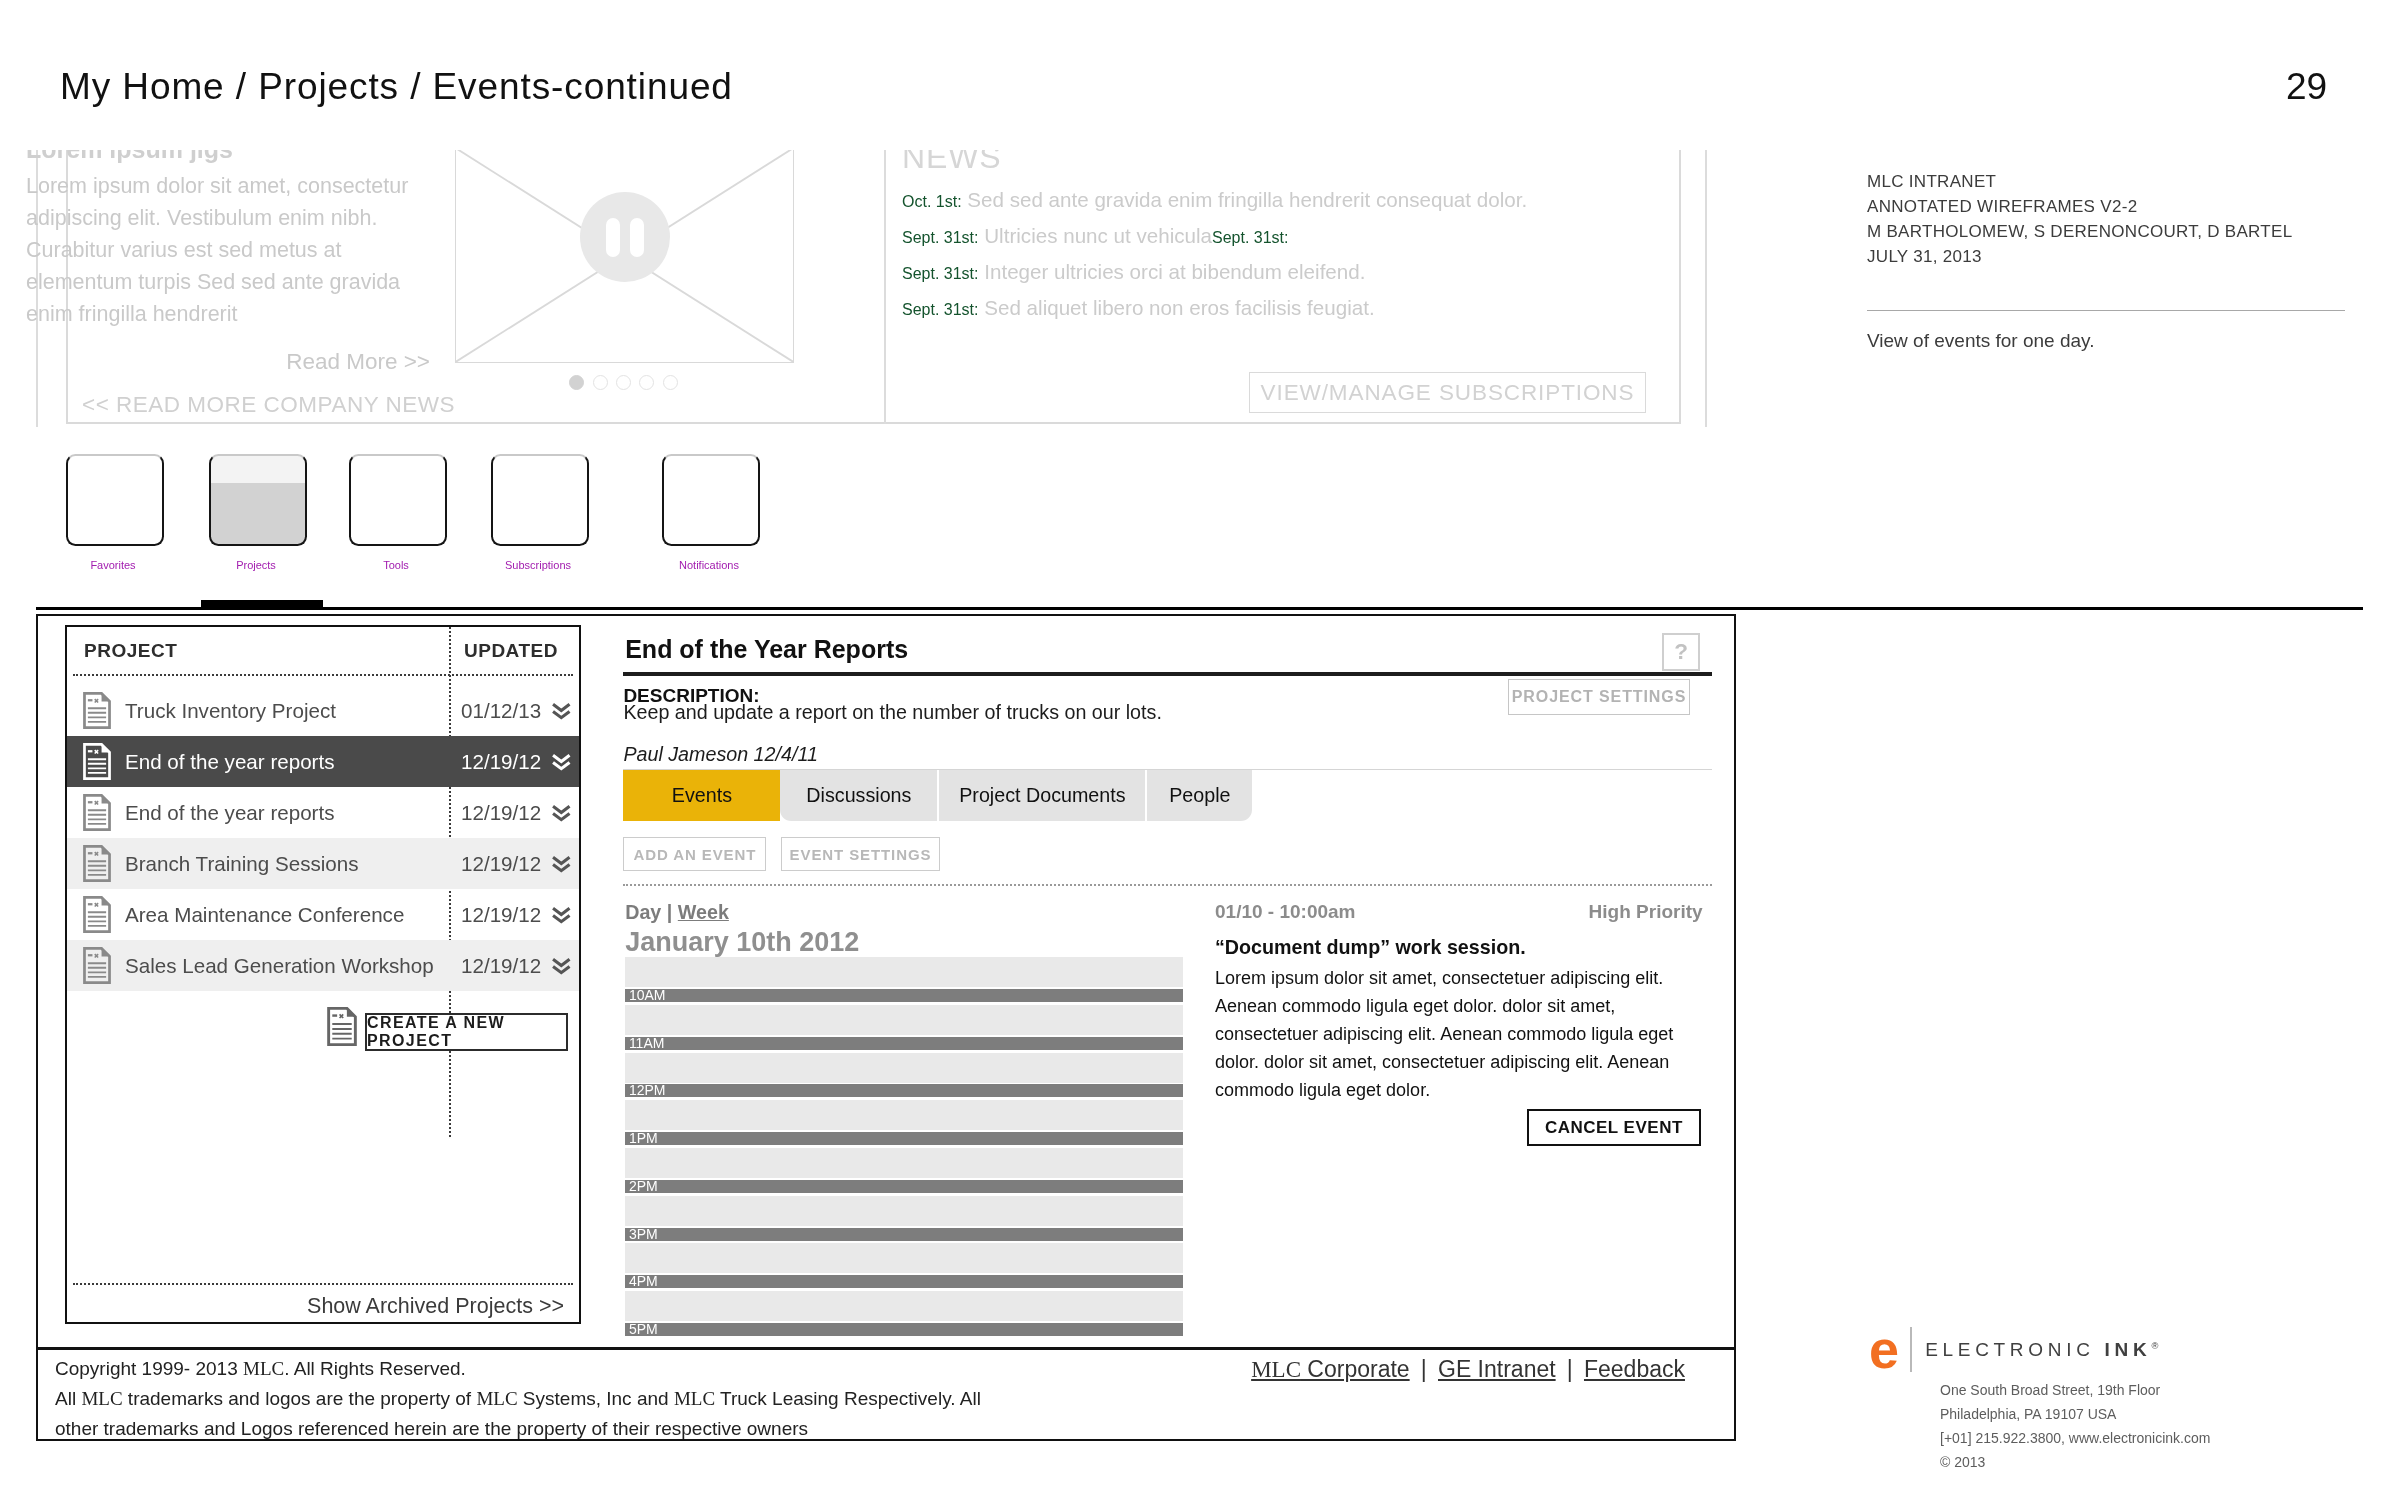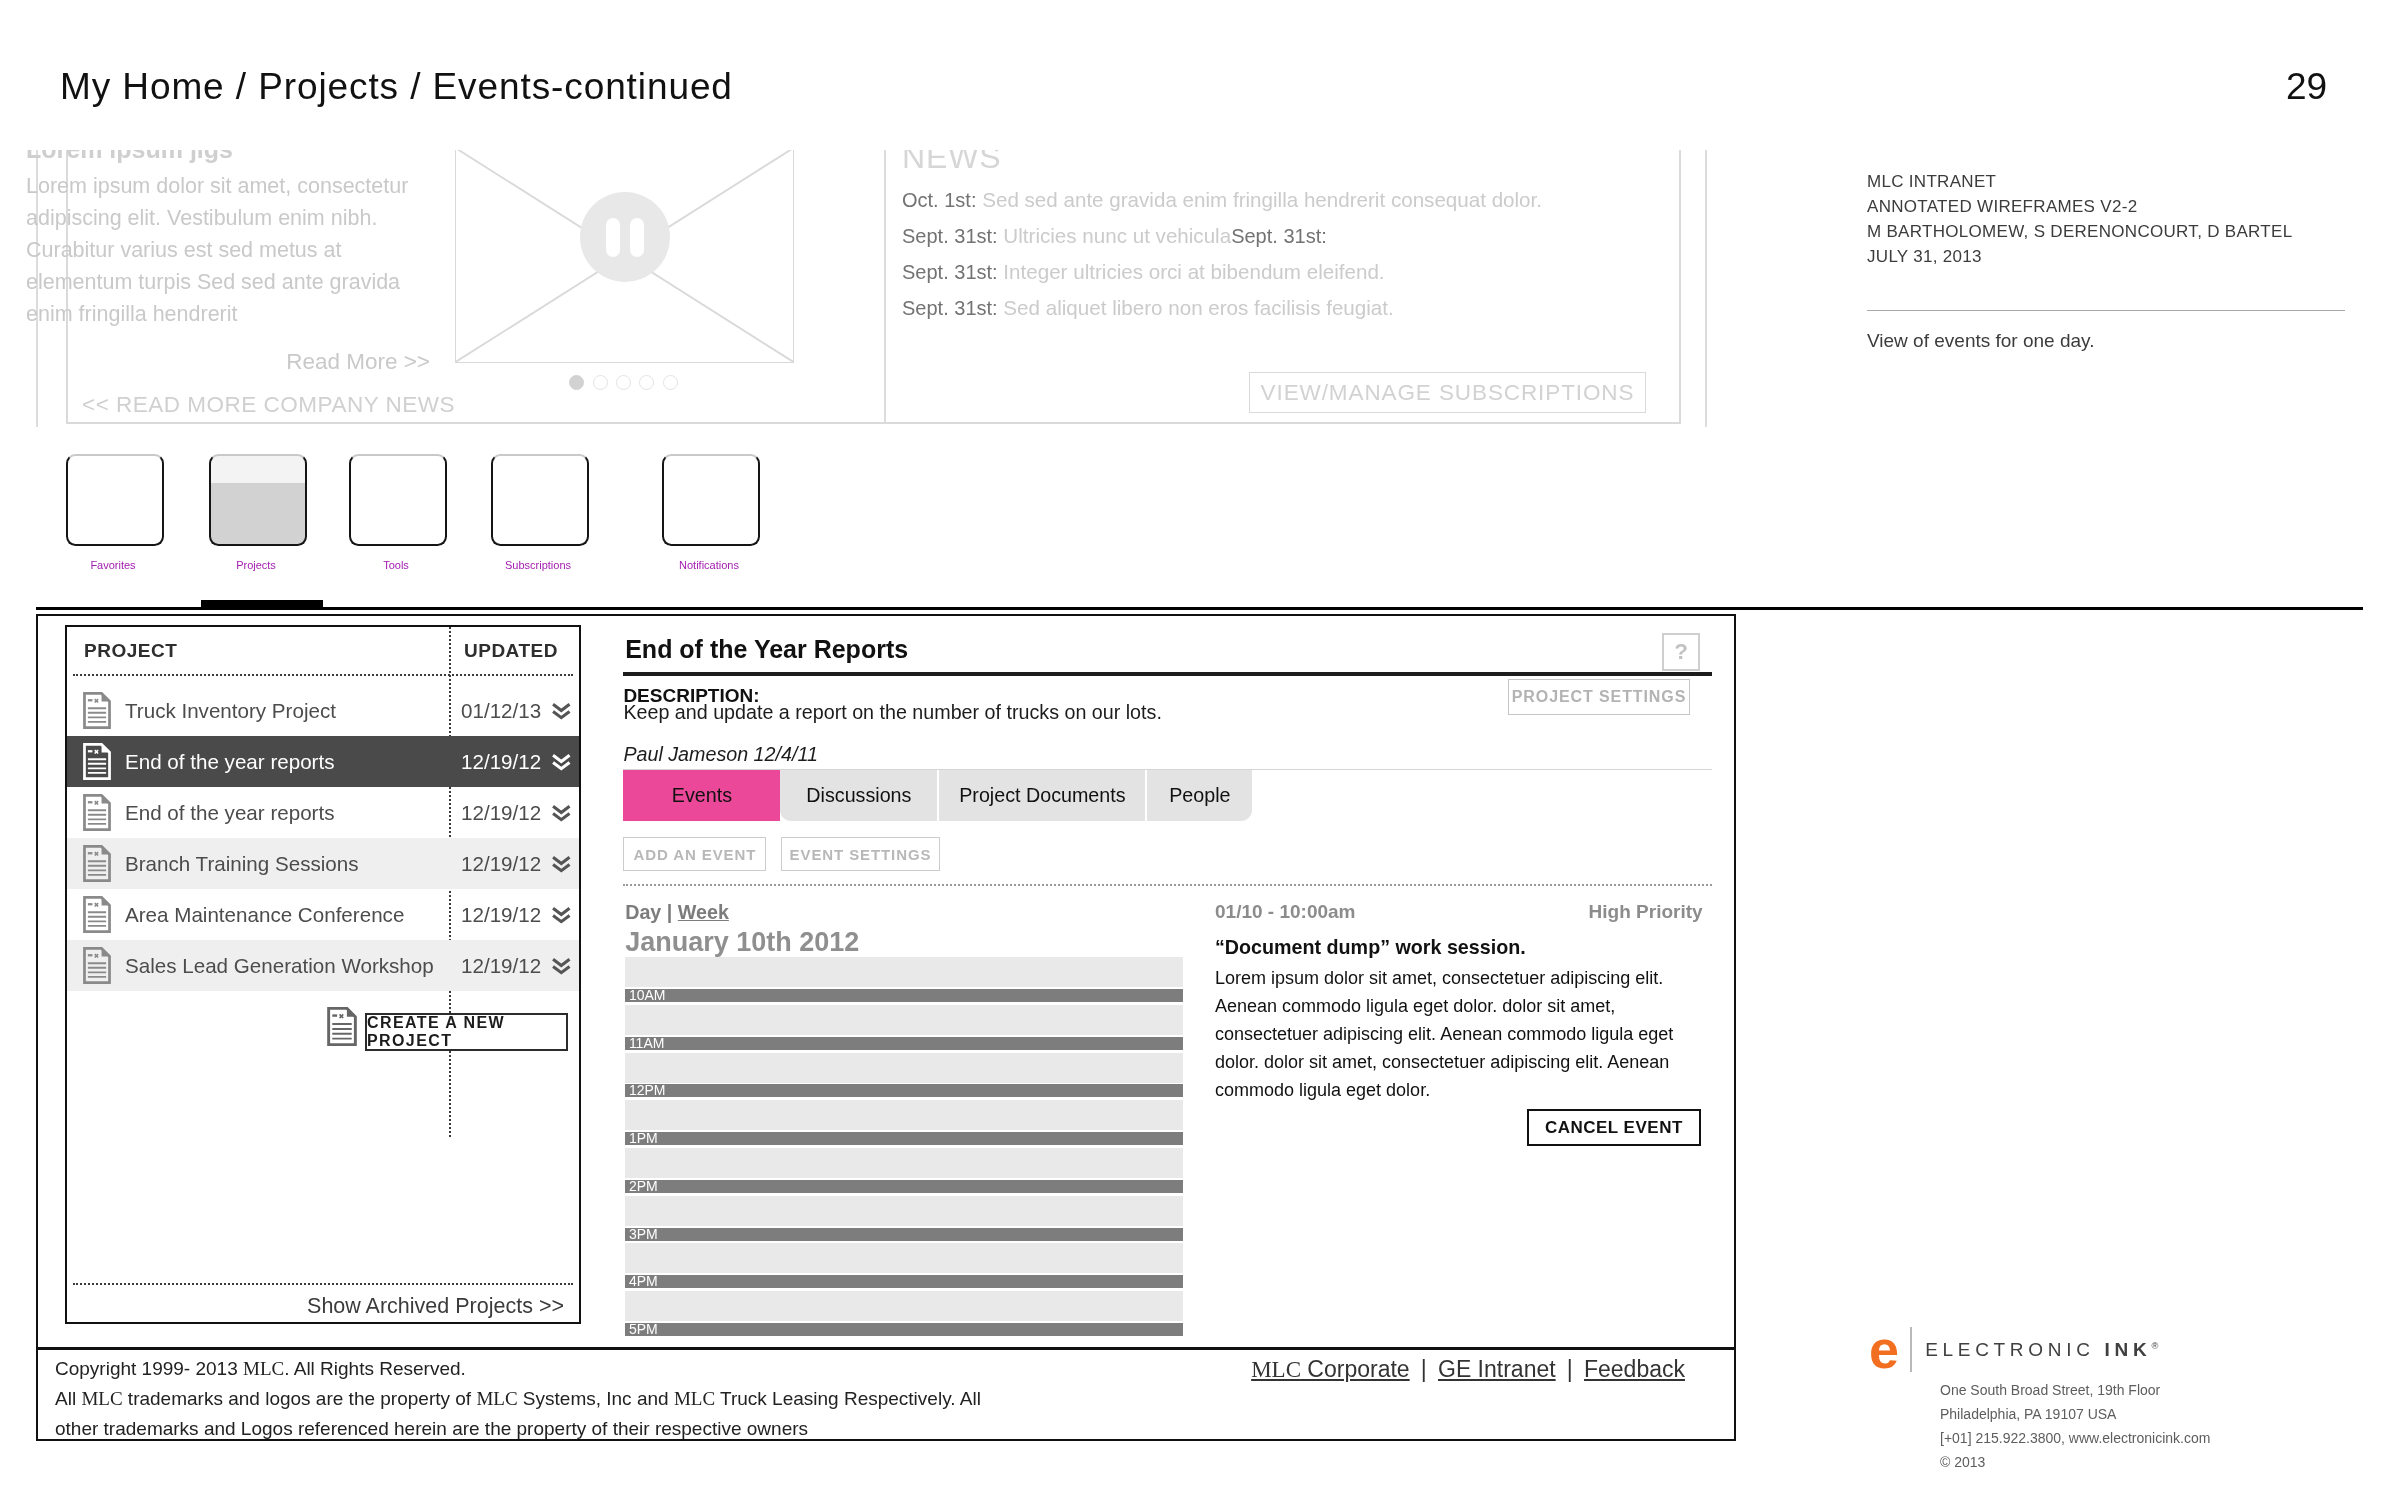--- a/index.html
+++ b/index.html
@@ -27,21 +27,21 @@
          background:#e8e8e8;display:flex;align-items:center;justify-content:center;gap:9.4px;}
   #pause .pbar{width:14px;height:39px;background:#fff;border-radius:7.5px;}
   #dots{left:455px;top:225px;width:337px;display:flex;justify-content:center;gap:8.4px;}
   .dot{width:13px;height:13px;border-radius:50%;border:1.9px solid #e3e3e3;background:#fff;}
   .dot.on{background:#d2d2d2;border-color:#d2d2d2;}
   #rm-company{left:82px;top:242px;font-size:22.5px;color:#d0d0d0;letter-spacing:0.5px;}
   #band-divider{left:884px;top:-7.5px;width:1.9px;height:281px;}
   #newscol{left:902px;top:-11.2px;width:806px;}
   #newscol h2{margin:0;font-size:32px;color:#d6d6d6;font-weight:400;letter-spacing:0.9px;}
   .nitem{margin-top:12px;font-size:20.6px;color:#cbcbcb;white-space:nowrap;}
-  .ndate{font-size:20px;color:#737373;}
+  .ndate{font-size:16px;color:#14532d;}
   #manage-btn{left:1249px;top:222px;width:395px;height:39px;border:1.9px solid #dadada;
               display:flex;align-items:center;justify-content:center;font-size:22.5px;
               color:#d2d2d2;letter-spacing:0.9px;}
 
   
   .bigtab{top:454px;width:99px;height:137px;}
   .tabbox{width:94px;height:88px;border:2.8px solid #151515;border-top:2.8px solid #c9c9c9;
           border-radius:9.4px;background:#fff;}
   .tabbox.fill{background:linear-gradient(to bottom,#f3f3f3 0%,#f3f3f3 31%,#d2d2d2 31%,#d2d2d2 100%);}
   .tablabel{position:absolute;top:105px;left:47px;transform:translateX(-50%);
@@ -86,21 +86,21 @@
   #dtitle-rule{left:9.4px;width:1089px;top:45px;height:3.7px;background:#1d1d1d;}
   #desc-label{left:9.4px;top:58px;font-size:19px;font-weight:bold;color:#111;}
   #desc-text{left:9.4px;top:74px;font-size:19.7px;color:#1c1c1c;}
   #desc-author{left:9.4px;top:116px;font-size:19.7px;font-style:italic;color:#1c1c1c;}
   #settings-btn{left:894px;top:52px;width:180px;height:34px;border:1.9px solid #c6c6c6;
                 display:flex;align-items:center;justify-content:center;
                 font-size:16px;font-weight:bold;letter-spacing:0.9px;color:#b3b3b3;}
   #dtabs-rule{left:9.4px;width:1089px;top:142px;height:0.9px;background:#d5d5d5;}
   #dtabs{left:9.4px;top:143px;display:flex;height:51px;}
   .dtab{display:flex;align-items:center;justify-content:center;font-size:19.7px;color:#111;}
-  .dtab.active{background:#ec4899;width:157px;}
+  .dtab.active{background:#eab308;width:157px;}
   .dtab.gray{background:#e3e3e3;border-left:2.8px solid #fff;}
   .dtab.first-gray{border-bottom-left-radius:11.2px;border-left:none;}
   .dtab.last-gray{border-bottom-right-radius:11.2px;}
   #dt-discussions{width:157px;} #dt-docs{width:206px;} #dt-people{width:105px;}
   #addevent-btn{left:9.4px;top:210px;width:141px;height:32px;border:1.9px solid #ccc;
                 display:flex;align-items:center;justify-content:center;
                 font-size:15px;font-weight:bold;letter-spacing:0.9px;color:#b8b8b8;}
   #eventset-btn{left:167px;top:210px;width:157px;height:32px;border:1.9px solid #ccc;
                 display:flex;align-items:center;justify-content:center;
                 font-size:15px;font-weight:bold;letter-spacing:0.9px;color:#b8b8b8;}

